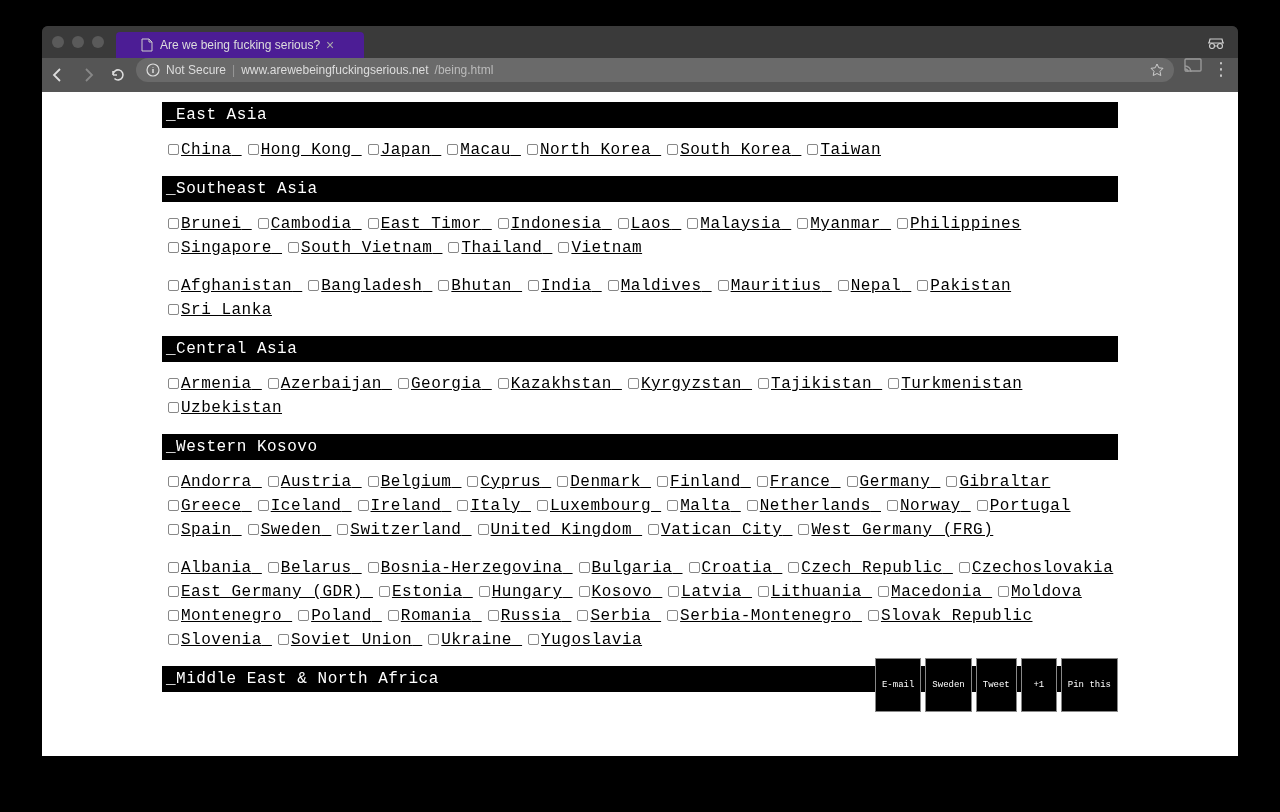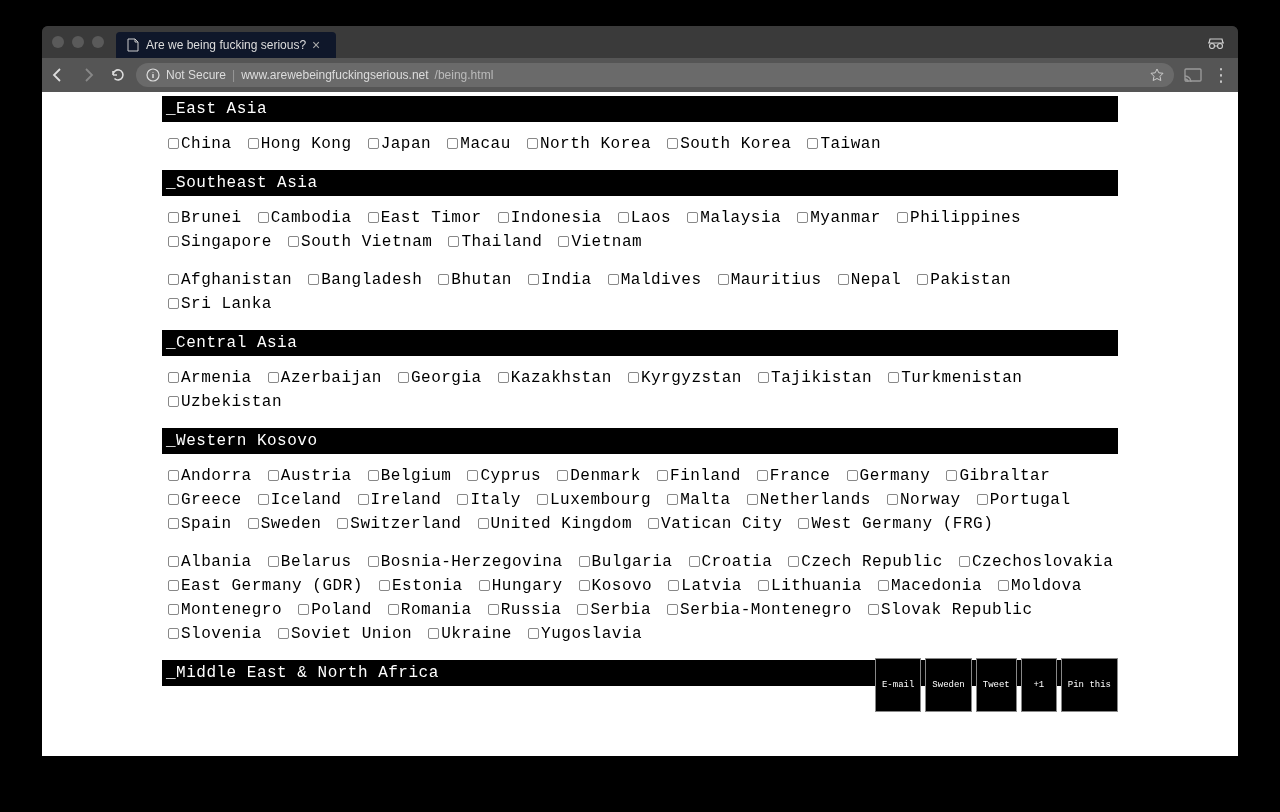--- a/index.html
+++ b/index.html
@@ -27,40 +27,39 @@
     align-items: center;
     padding-left: 10px;
   }
   .traffic {
     display: flex;
     gap: 8px;
     margin-right: 12px;
   }
   .dot { width: 12px; height: 12px; border-radius: 50%; background: #5a5a5a; }
   .tab {
-    background: #0f172a;
+    background: #4c1d95;
     height: 26px;
     margin-top: 6px;
     display: flex;
     align-items: center;
-    padding: 0 10px;
+    padding: 0 24px;
     font-family: -apple-system, sans-serif;
     font-size: 12px;
     color: #ddd;
     border-radius: 4px 4px 0 0;
     gap: 6px;
   }
   .tab-icon { width: 14px; height: 14px; display:flex; align-items:center; justify-content:center; }
   .tab-close { width:14px; color:#aaa; font-size:14px; }
   .tabbar-right { margin-left:auto; margin-right:12px; color:#ccc; }
   .toolbar {
     height: 34px;
     background: #555;
     display: flex;
-    align-items: center;
     padding: 0 8px;
     gap: 10px;
     font-family: -apple-system, sans-serif;
     font-size: 13px;
     color: #ddd;
   }
   .nav-icons { display:flex; gap:14px; align-items:center; }
   .nav-icons span { color:#ccc; display:flex; align-items:center; }
   .omnibox {
     flex:1;
@@ -77,25 +76,26 @@
   .omnibox .path { color:#bbb; }
   .omnibox-right { margin-left:auto; display:flex; gap:10px; align-items:center; color:#ccc; }
   .toolbar-right { color:#ccc; font-size:18px; }
   .viewport {
     background:#fff;
     height: calc(100% - 66px);
     overflow:hidden;
     position:relative;
   }
   .content {
-    padding: 4px 120px 0 120px;
+    padding: 10px 120px 0 120px;
     font-size: 16px;
     line-height: 1.5;
     color:#000;
     letter-spacing: 0.5px;
+    text-decoration: underline;
   }
   .section-header {
     background:#000;
     color:#fff;
     padding: 1px 4px;
     font-family: "Courier New", monospace;
     font-size: 16px;
     margin-bottom: 10px;
   }
   .country-list {

